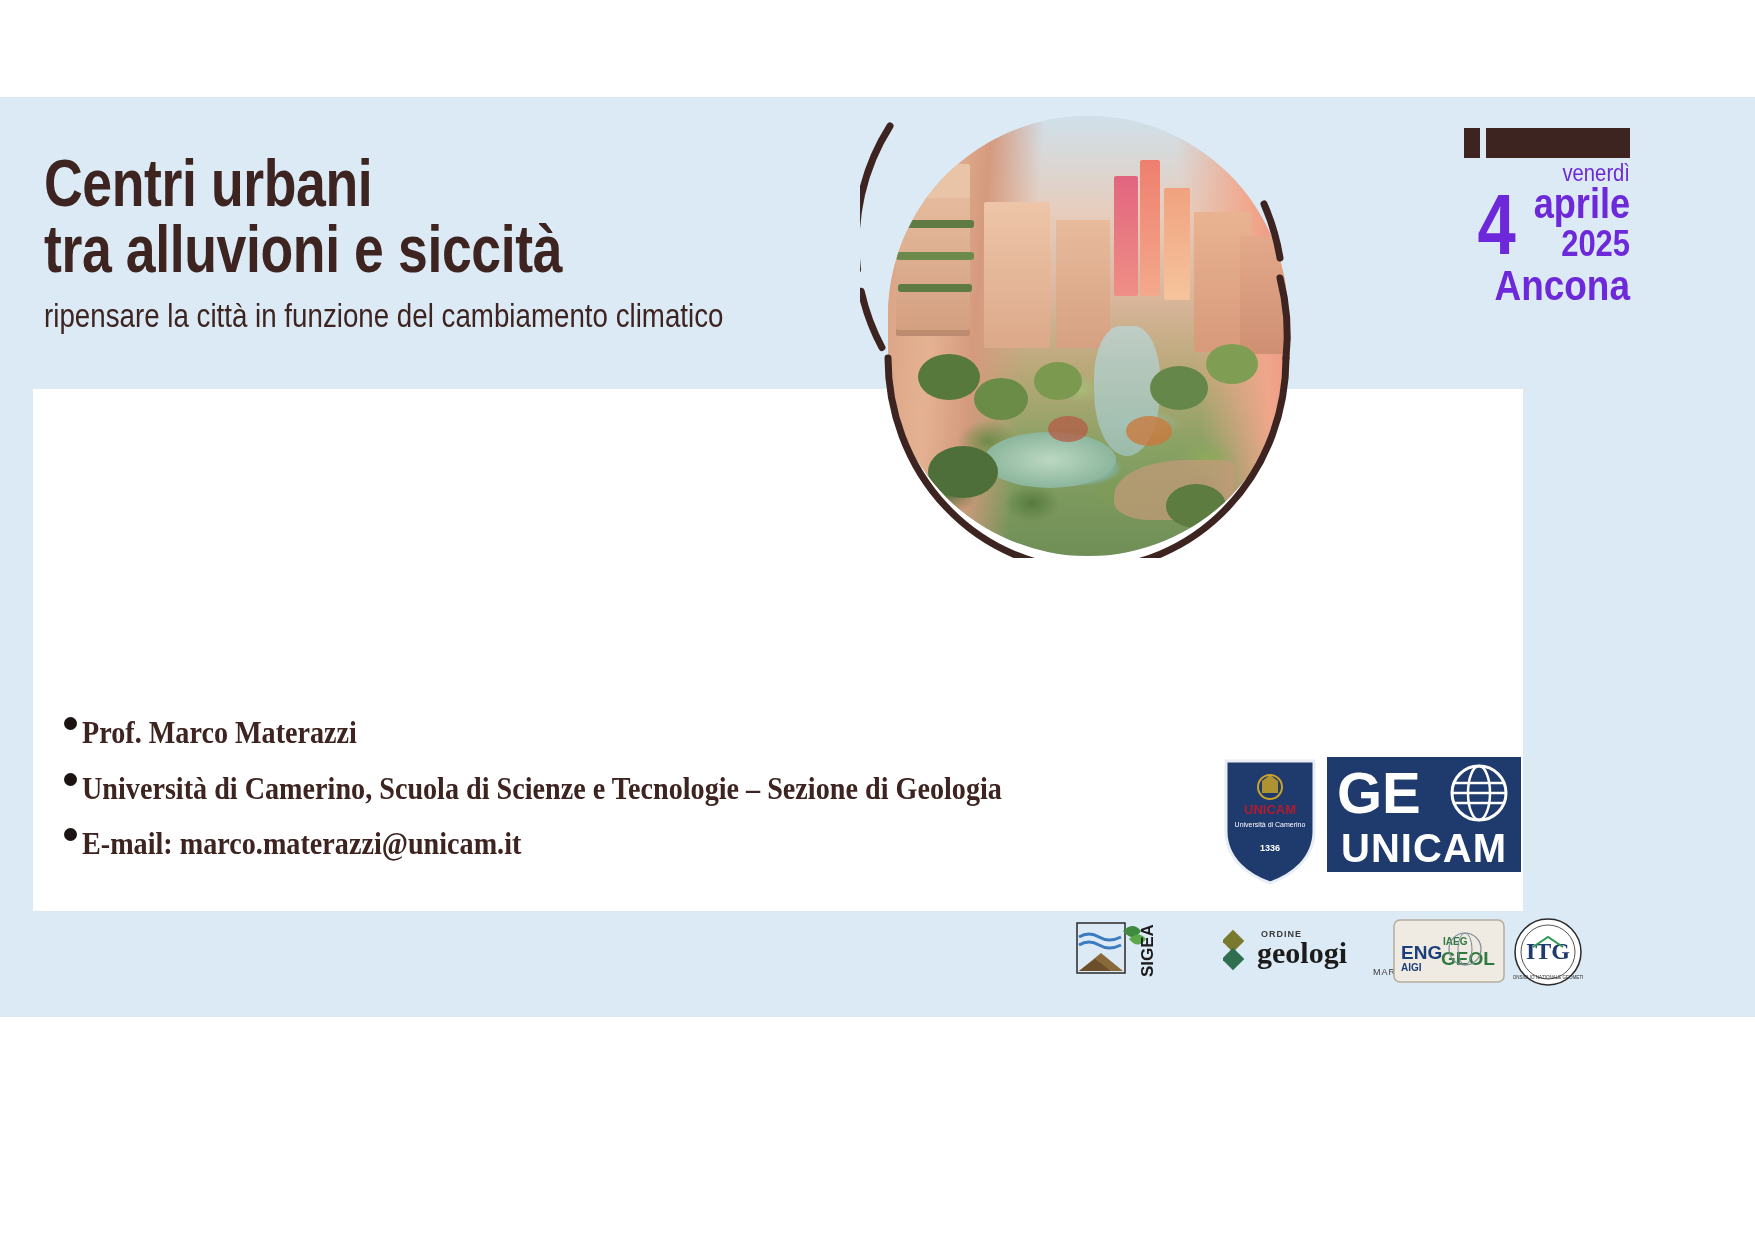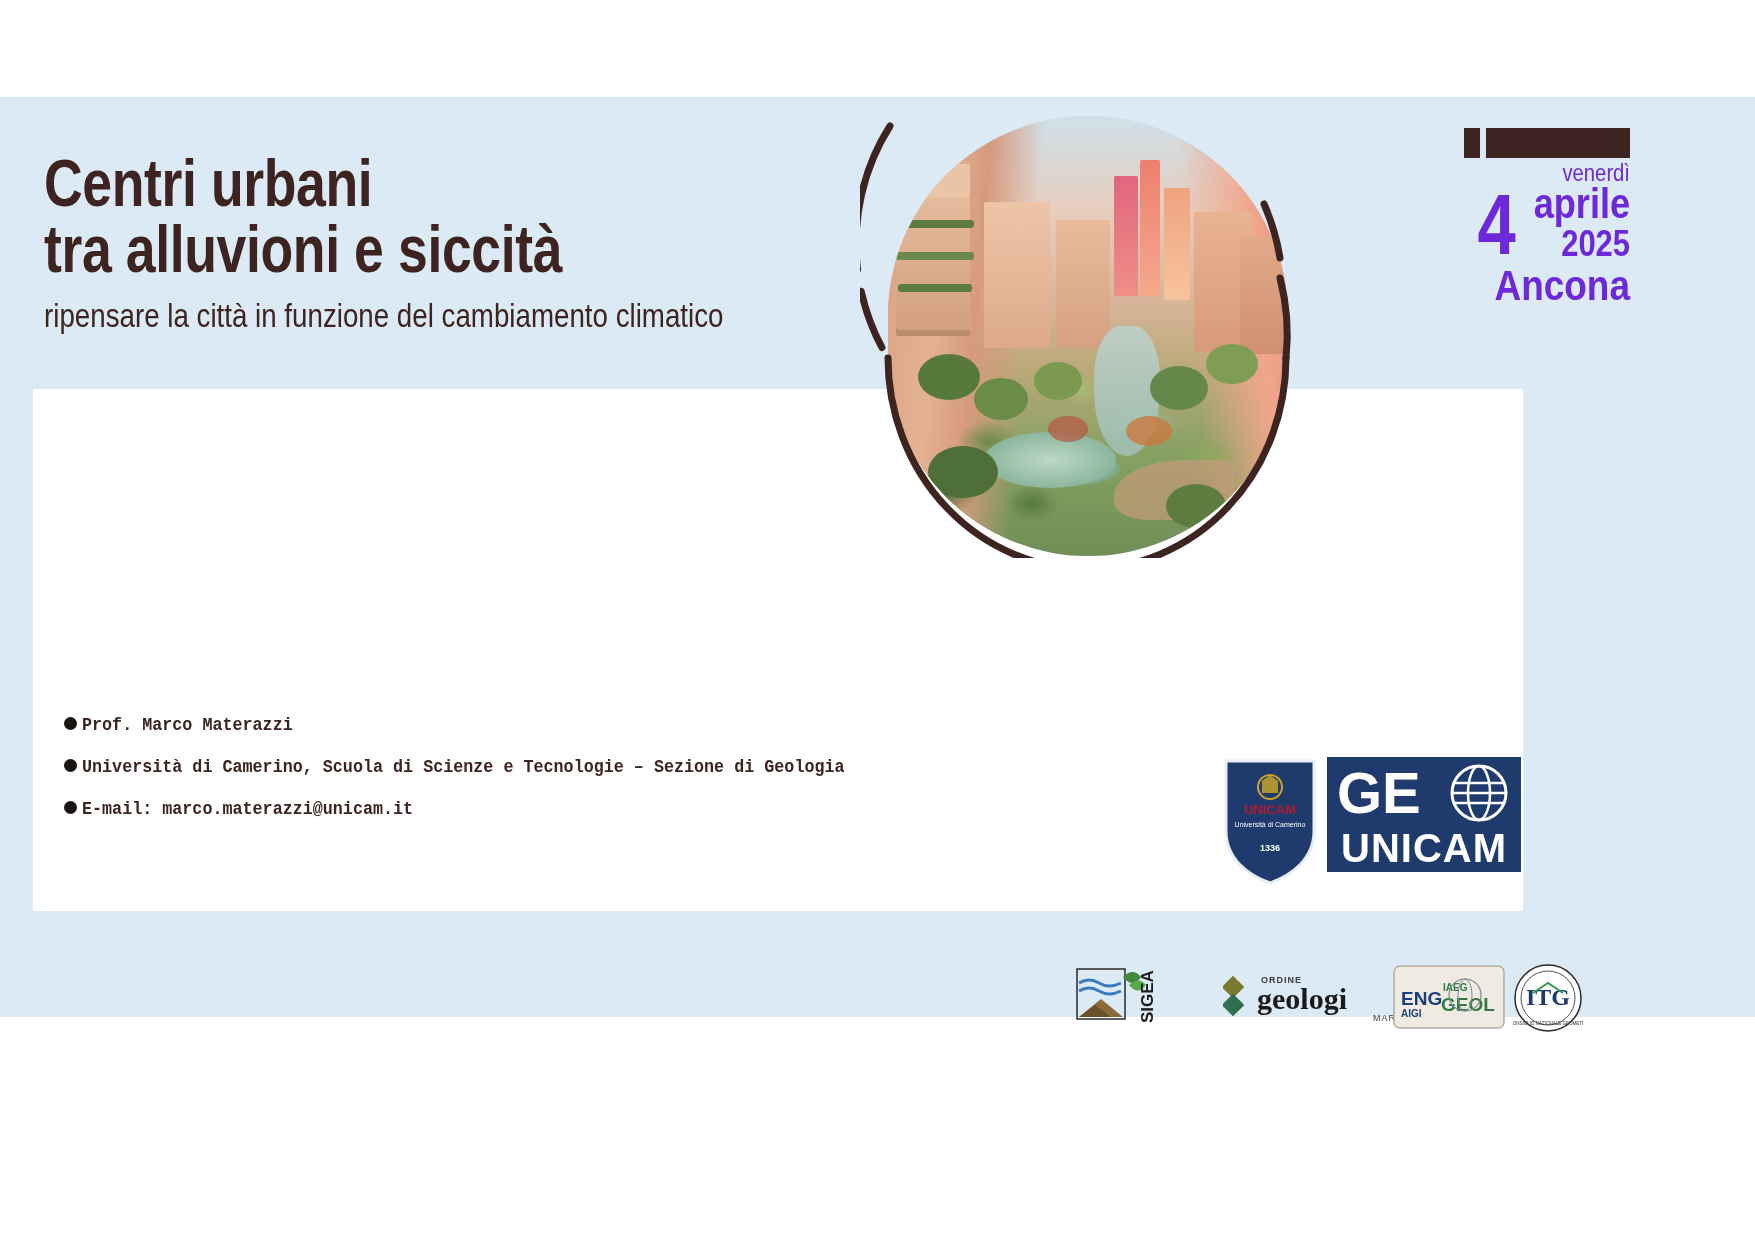--- a/index.html
+++ b/index.html
@@ -218,23 +218,23 @@
     position: absolute;
     left: 64px;
     top: 716px;
     width: 900px;
     color: #3d2420;
   }
   .bullet {
     position: relative;
     padding-left: 18px;
     margin-bottom: 22px;
-    font-family: Liberation Mono, monospace;
+    font-family: Liberation Serif, serif;
     font-weight: 700;
-    font-size: 19px;
+    font-size: 32px;
     line-height: 1.05;
     white-space: nowrap;
   }
   .bullet .btxt {
     display: inline-block;
     transform: scaleX(0.88);
     transform-origin: left center;
   }
   .bullet::before {
     content: "";
@@ -265,21 +265,21 @@
   }
 
   
   .partners {
     position: absolute;
     left: 1075px;
     top: 915px;
     width: 450px;
     height: 80px;
   }
-  .plogo { position: absolute; margin-top: 46px; }
+  .plogo { position: absolute; }
 
   .svg-box { display:block; }
 </style>
 </head>
 <body>
 
 <div id="poster">
 
   <div class="page-bg"></div>
   <div class="blue-panel"></div>

